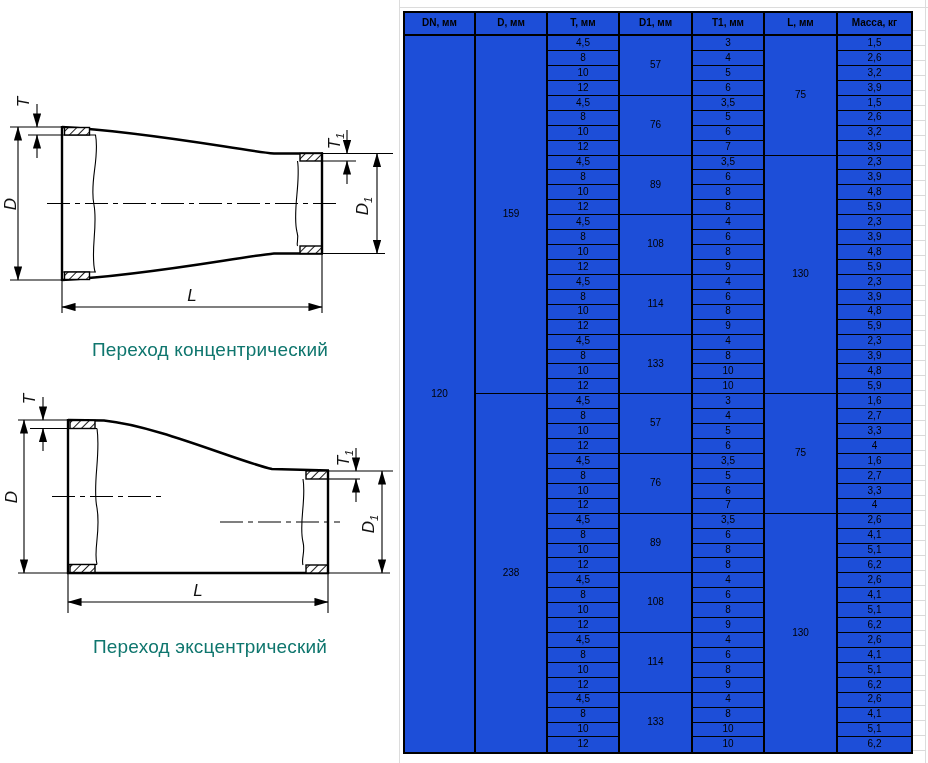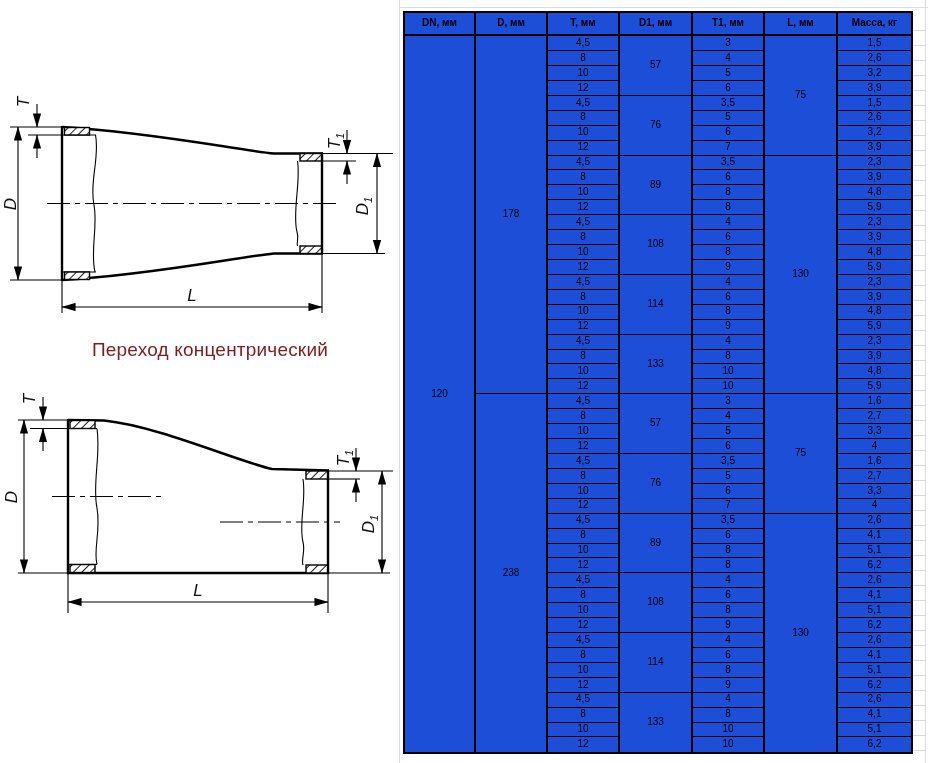--- a/index.html
+++ b/index.html
@@ -8,21 +8,21 @@
 
   
   .gridline-v{position:absolute;top:0;width:1px;height:763px;background:#dcdcdc;}
   .gridline-h{position:absolute;height:1px;background:#dcdcdc;}
   .grid-strip{position:absolute;left:913px;top:16px;width:13px;height:741px;
     background:repeating-linear-gradient(to bottom,transparent 0,transparent 14px,#dadada 14px,#dadada 15px);}
 
   
   #drawings{position:absolute;left:0;top:0;}
   .caption{position:absolute;left:10px;width:400px;text-align:center;
-    font-size:19px;color:#7f1d1d;letter-spacing:.2px;}
+    font-size:19px;color:#0f766e;letter-spacing:.2px;}
   svg text{font-family:"Liberation Sans",sans-serif;font-style:italic;fill:#111;}
 
   
   #table-wrap{position:absolute;left:403px;top:11px;}
   table.spec{border-collapse:collapse;table-layout:fixed;width:510px;height:743px;
     font-size:10px;color:#000;background:#1d4ed8;}
   table.spec th,table.spec td{padding:0;text-align:center;vertical-align:middle;
     line-height:1.05;overflow:hidden;white-space:nowrap;}
   table.spec{border:2px solid #000;}
   table.spec th{border:2px solid #000;font-weight:bold;height:21px;}
@@ -154,20 +154,21 @@
       <text x="12" y="502" transform="rotate(-90 12 497)"><tspan>D</tspan></text>
       <text x="30" y="404" transform="rotate(-90 30 399)"><tspan>T</tspan></text>
       <text x="344" y="463" transform="rotate(-90 344 458)"><tspan>T</tspan><tspan dy="4" font-size="11">1</tspan></text>
       <text x="369" y="529" transform="rotate(-90 369 524)"><tspan>D</tspan><tspan dy="4" font-size="11">1</tspan></text>
       <text x="198" y="596">L</text>
     </g>
   </g>
 </svg>
 
 <div class="caption" style="top:339px">Переход концентрический</div>
+<div class="caption" style="top:636px">Переход эксцентрический</div>
 
 <div id="table-wrap">
   <table class="spec">
     <colgroup>
       <col style="width:71px">
           <col style="width:72px">
           <col style="width:72px">
       <col style="width:73px">
           <col style="width:72px">
           <col style="width:73px">
@@ -180,21 +181,21 @@
             <th>T, мм</th>
             <th>D1, мм</th>
             <th>T1, мм</th>
             <th>L, мм</th>
             <th>Масса, кг</th>
           </tr>
         </thead>
     <tbody>
           <tr>
             <td class="dn-cell" rowspan="48">120</td>
-            <td class="d-cell" rowspan="24">178</td>
+            <td class="d-cell" rowspan="24">159</td>
             <td class="t-cell">4,5</td>
             <td class="d1-cell" rowspan="4">57</td>
             <td class="t1-cell">3</td>
             <td class="l-cell" rowspan="8">75</td>
             <td class="mass-cell">1,5</td>
           </tr>
           <tr>
             <td class="t-cell">8</td>
             <td class="t1-cell">4</td>
             <td class="mass-cell">2,6</td>

